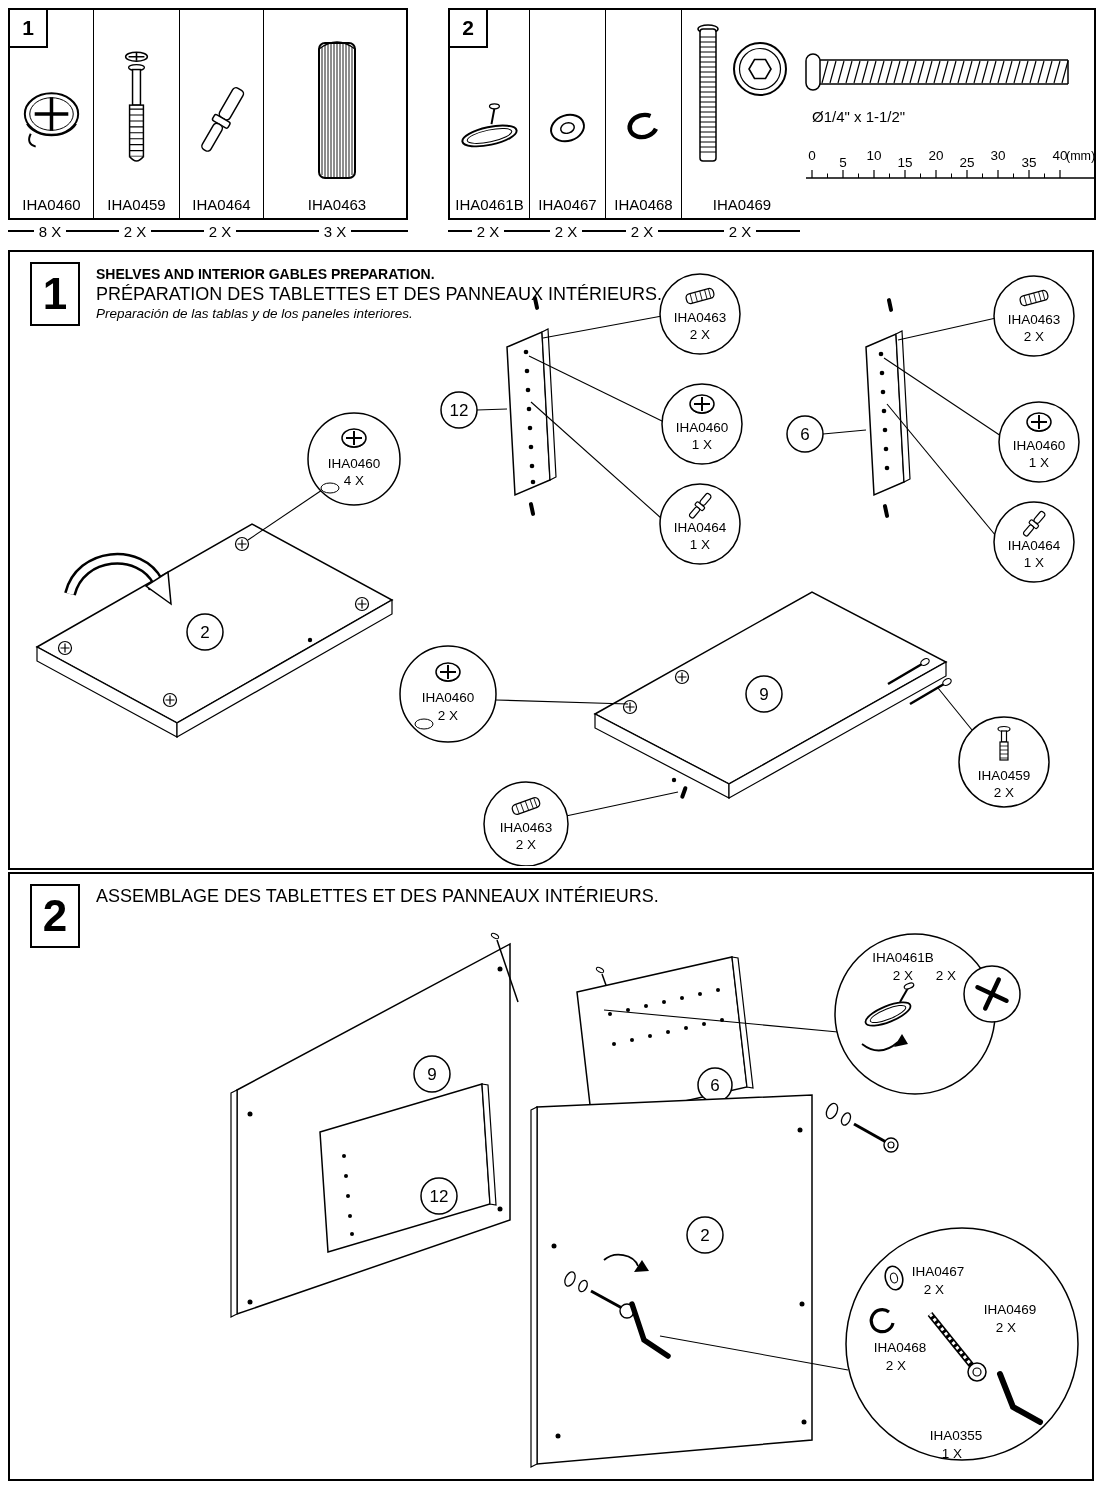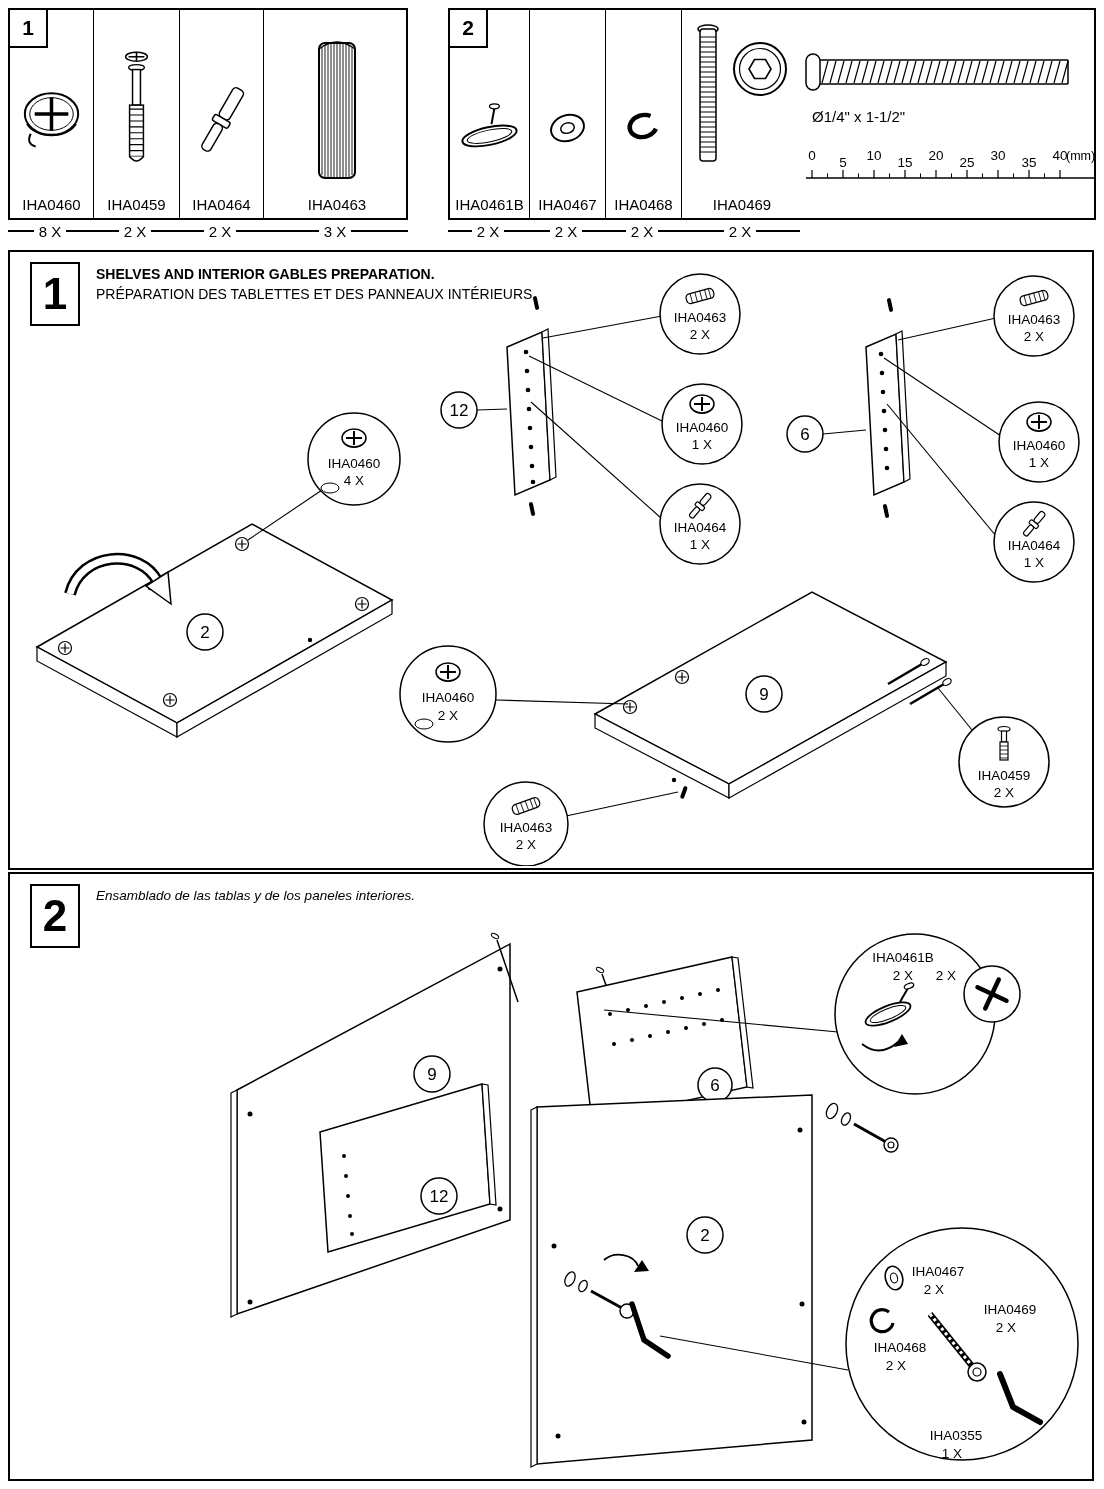--- a/index.html
+++ b/index.html
@@ -23,21 +23,21 @@
   .qty-cell{display:flex;align-items:center}
   .qty-cell .ln{flex:1;height:0;border-top:2px solid #000}
   .qty-label{padding:0 5px;font-size:15px;white-space:nowrap}
 
   
   .section{position:absolute;border:2px solid #000;background:#fff}
   .step-num-box{position:absolute;left:20px;top:10px;width:50px;height:64px;border:2px solid #000;
                 display:flex;align-items:center;justify-content:center;font-size:44px;font-weight:bold}
   .titles{position:absolute;left:86px;top:12px;line-height:20px}
   .t-en{font-weight:bold;font-size:14px}
-  .t-fr{font-size:14px}
+  .t-fr{font-size:18px}
   .t-es{font-style:italic;font-size:13.5px}
   .diagram{position:absolute;left:0;top:0}
 
   svg text{font-family:"Liberation Sans",sans-serif;fill:#000}
   .co-part,.co-qty{font-size:13.5px;text-anchor:middle}
   .circ-num{font-size:17px;text-anchor:middle}
   .spec-text{font-size:15px}
   .ruler-num{font-size:13.5px;text-anchor:middle}
   .ruler-unit{font-size:12.5px}
 </style>
@@ -225,20 +225,21 @@
         <span class="qty-label">2 X</span>
         <span class="ln"></span>
       </div>
   </div>
 
   <div class="section" style="left:8px;top:250px;width:1086px;height:620px">
     <div class="step-num-box">1</div>
     <div class="titles">
       <div class="t-en">SHELVES AND INTERIOR GABLES PREPARATION.</div>
       <div class="t-fr">PRÉPARATION DES TABLETTES ET DES PANNEAUX INTÉRIEURS.</div>
+      <div class="t-es">Preparación de las tablas y de los paneles interiores.</div>
     </div>
 
     <svg class="diagram" width="1082" height="614" viewBox="0 0 1082 614">
       <defs>
         <g id="mini-cam">
           <ellipse cx="0" cy="0" rx="12" ry="9" fill="#fff" stroke="#000" stroke-width="1.5"></ellipse>
           <path d="M0 -7V7M-8 0H8" stroke="#000" stroke-width="2" fill="none"></path>
           <path d="M-11 4a12 9 0 0 0 22 0" fill="none" stroke="#000" stroke-width="1"></path>
         </g>
         <g id="mini-dowel">
@@ -419,21 +420,21 @@
         <use href="#mini-dowel" transform="translate(516 554) rotate(-20)"></use>
         <text class="co-part" x="516" y="580">IHA0463</text>
         <text class="co-qty" x="516" y="597">2 X</text>
       </g>
     </svg>
   </div>
 
   <div class="section" style="left:8px;top:872px;width:1086px;height:609px">
     <div class="step-num-box">2</div>
     <div class="titles">
-      <div class="t-es">Ensamblado de las tablas y de los paneles interiores.</div>
+      <div class="t-fr">ASSEMBLAGE DES TABLETTES ET DES PANNEAUX INTÉRIEURS.</div>
     </div>
 
     <svg class="diagram" width="1082" height="603" viewBox="0 0 1082 603">
 
       <g>
         <polygon points="227,216 500,70 500,346 227,440" fill="#fff" stroke="#000" stroke-width="1.5"></polygon>
         <polygon points="221,219 227,216 227,440 221,443" fill="#fff" stroke="#000" stroke-width="1.2"></polygon>
         <circle cx="490" cy="95" r="2.5"></circle>
           <circle cx="490" cy="335" r="2.5"></circle>
         <circle cx="240" cy="240" r="2.5"></circle>

